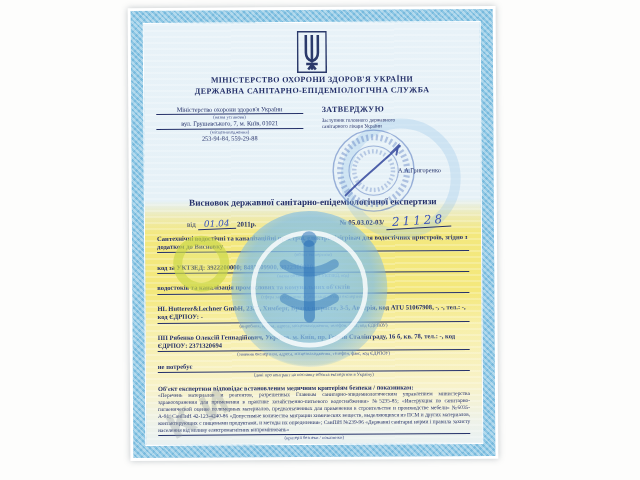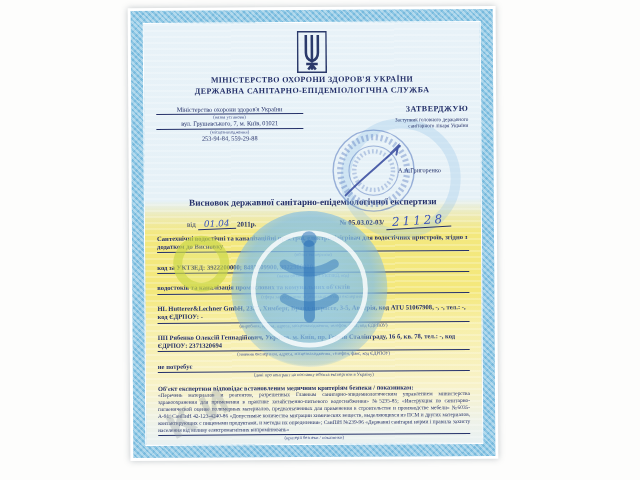--- a/index.html
+++ b/index.html
@@ -50,21 +50,21 @@
     font-size:34px;font-weight:bold;letter-spacing:10px;color:rgba(140,150,160,.30);
     transform:rotate(-28deg);}
   
   .trident{display:block;margin:0 auto;width:30px;height:42px;}
   .hdr{margin-top:2px;text-align:center;font-weight:bold;font-size:8px;letter-spacing:.4px;line-height:1.35;}
   
   .info-row{display:flex;justify-content:space-between;margin-top:8px;}
   .issuer{width:47%;text-align:center;font-size:6.3px;line-height:1.15;}
   .issuer .u{border-bottom:.8px solid #243069;padding-bottom:1px;display:block;}
   .cap{font-size:4.6px;color:#3a4a85;text-align:center;line-height:1.2;}
-  .approve{width:47%;position:relative;text-align:right;min-height:88px;}
+  .approve{width:47%;position:relative;text-align:left;min-height:88px;}
   .approve .app-label{font-weight:bold;font-size:8px;letter-spacing:.5px;}
   .approve .pos{font-size:5.2px;line-height:1.3;margin-top:3px;}
   .stamp1{position:absolute;left:8px;top:22px;width:88px;height:88px;}
   .signer{position:absolute;left:76px;top:62px;font-size:6.3px;white-space:nowrap;}
   
   .title{margin-top:4px;text-align:center;font-weight:bold;font-size:9.2px;}
   .numline{display:flex;justify-content:space-between;align-items:flex-end;margin:7px 18px 0 30px;font-size:7px;}
   .hand{font-family:"DejaVu Serif",serif;font-style:italic;color:#3b55bb;}
   .date-val{font-size:9px;border-bottom:.8px solid #243069;padding:0 6px;transform:rotate(-2deg);display:inline-block;}
   .num-val{font-size:12px;letter-spacing:3px;border-bottom:.8px solid #243069;padding:0 6px;transform:rotate(-3deg);display:inline-block;}

